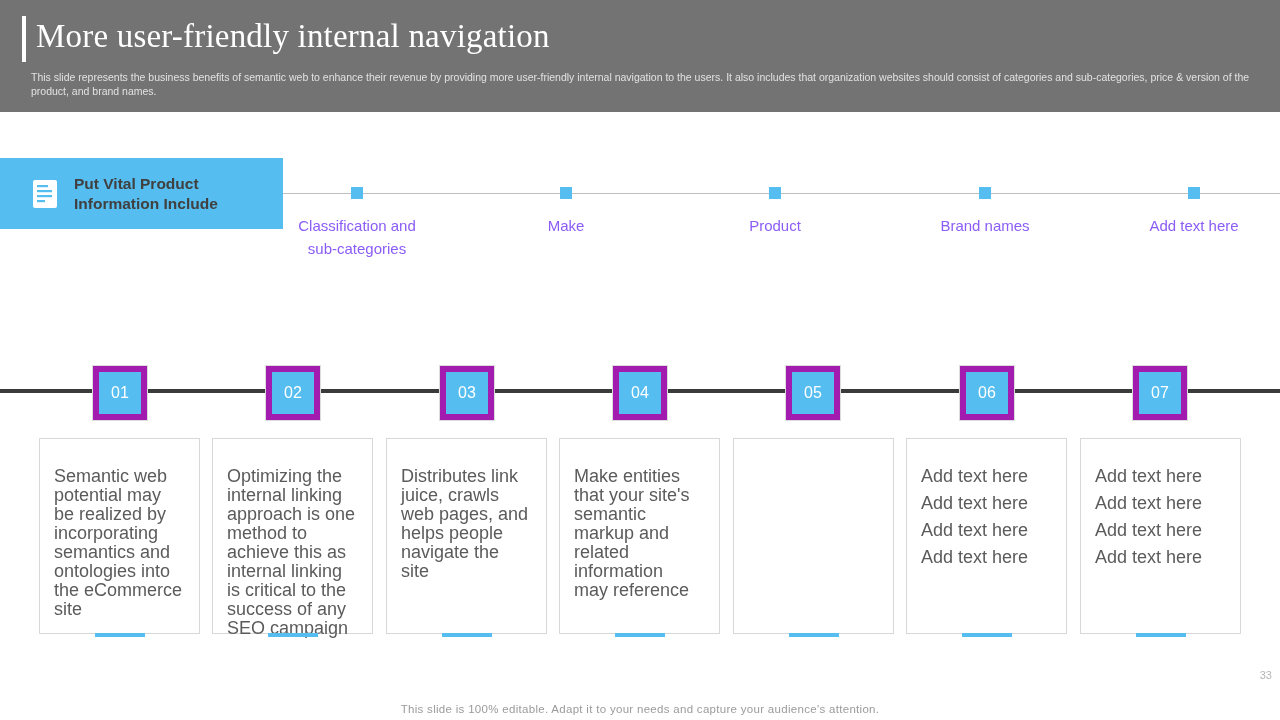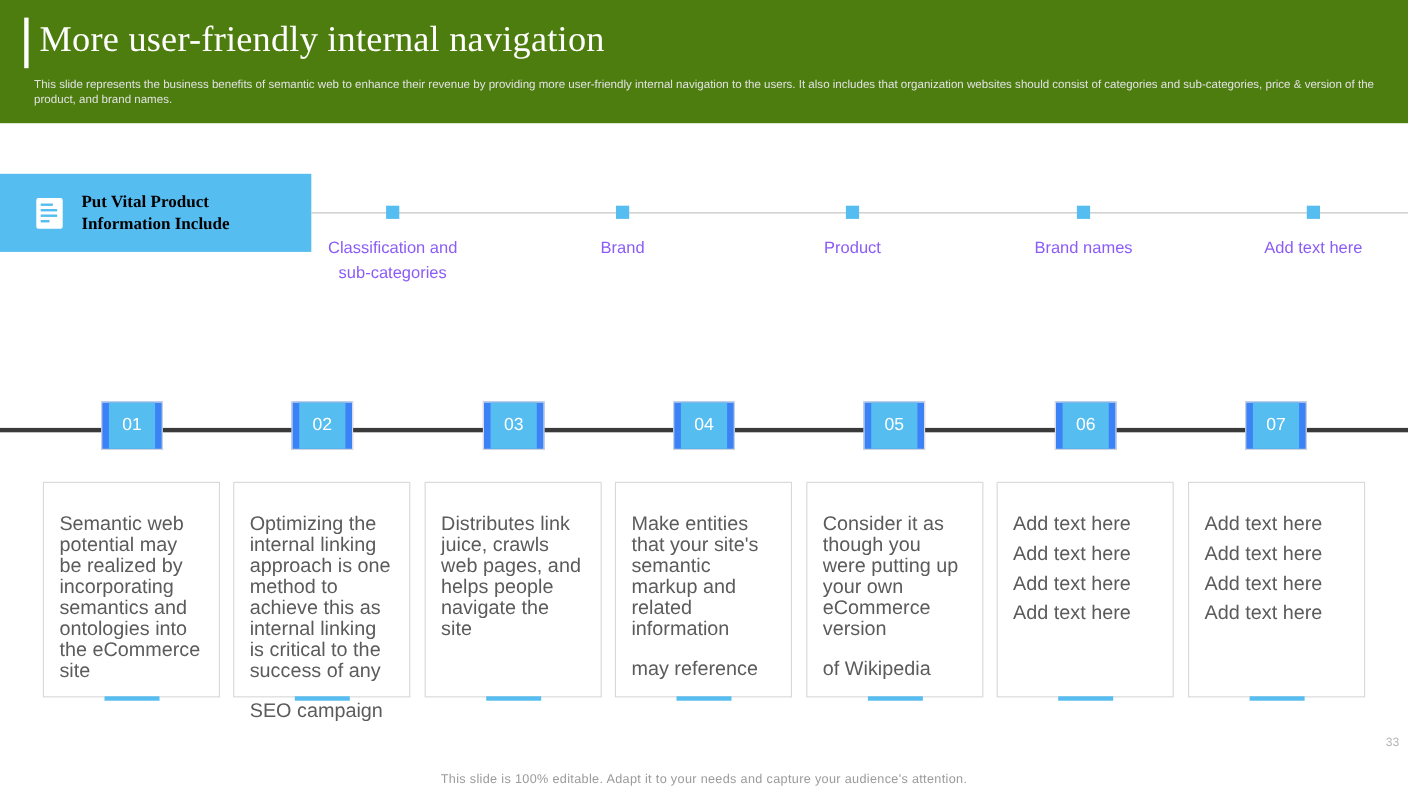--- a/index.html
+++ b/index.html
@@ -6,21 +6,21 @@
   body{
     width:1280px;height:720px;
     background:#ffffff;
     font-family:"Liberation Sans", sans-serif;
     overflow:hidden;
     position:relative;
   }
   
   .header{
     position:absolute;left:0;top:0;width:1280px;height:112px;
-    background:#4d7c0f;
+    background:#737373;
   }
   .header .accent{
     position:absolute;left:22px;top:16px;width:4px;height:46px;background:#ffffff;
   }
   .title{
     position:absolute;left:36px;top:18px;
     font-family:"Liberation Serif", serif;
     font-size:33px;color:#ffffff;letter-spacing:0.2px;
   }
   .subtitle{
@@ -32,61 +32,61 @@
     position:absolute;left:0;top:158px;width:283px;height:71px;
     background:#55bdf0;
     display:flex;align-items:center;
   }
   .vital-icon{
     margin-left:32px;width:26px;height:30px;position:relative;
   }
   .vital-icon svg{display:block;}
   .vital-text{
     margin-left:16px;
-    font-family:Liberation Serif, serif;
-    font-weight:bold;font-size:15.5px;color:#000000;line-height:20px;
+    font-family:Liberation Sans, sans-serif;
+    font-weight:bold;font-size:15.5px;color:#404040;line-height:20px;
   }
   .top-line{
     position:absolute;left:283px;top:193px;width:997px;height:1px;background:#bfbfbf;
   }
   .tick{
     position:absolute;width:12px;height:12px;background:#55bdf0;top:187px;
   }
   .top-label{
     position:absolute;top:214px;
     font-size:15px;color:#8b5cf6;text-align:center;line-height:23px;
   }
   
   .mid-line{
     position:absolute;left:0;top:389px;width:1280px;height:4px;background:#3a3a3a;
   }
   .num-outer{
-    position:absolute;top:365px;width:56px;height:44px;
-    background:#3b82f6;border:1px solid #dcdcdc;
+    position:absolute;top:365px;width:56px;height:56px;
+    background:#a21caf;border:1px solid #dcdcdc;
     box-sizing:border-box;
     display:flex;align-items:center;justify-content:center;
   }
   .num-inner{
     width:42px;height:42px;background:#55bdf0;color:#ffffff;
     display:flex;align-items:center;justify-content:center;
     font-size:16px;
   }
   
   .card{
     position:absolute;top:438px;width:161px;height:196px;
     background:#ffffff;border:1px solid #d8d8d8;box-sizing:border-box;
   }
   .card p{
     margin:0;
     font-size:18px;line-height:19px;color:#5b5b5b;
   }
   .card .body{
     padding:28px 14px 0 14px;
   }
-  .card .body p + p{margin-top:18px;}
+  .card .body p + p{}
   .card .underline{
     position:absolute;left:55px;bottom:-4px;width:50px;height:4px;background:#55bdf0;
   }
   
   .footer-note{
     position:absolute;left:0;top:703px;width:1280px;text-align:center;
     font-size:11.5px;color:#9b9b9b;letter-spacing:0.3px;
   }
   .page-num{
     position:absolute;right:8px;top:669px;font-size:11px;color:#b5b5b5;
@@ -119,21 +119,21 @@
 
 <div class="top-line"></div>
 
 <div class="tick" style="left:351px;"></div>
 <div class="tick" style="left:560px;"></div>
 <div class="tick" style="left:769px;"></div>
 <div class="tick" style="left:979px;"></div>
 <div class="tick" style="left:1188px;"></div>
 
 <div class="top-label" style="left:287px;width:140px;">Classification and sub-categories</div>
-<div class="top-label" style="left:496px;width:140px;">Brand</div>
+<div class="top-label" style="left:496px;width:140px;">Make</div>
 <div class="top-label" style="left:705px;width:140px;">Product</div>
 <div class="top-label" style="left:915px;width:140px;">Brand names</div>
 <div class="top-label" style="left:1124px;width:140px;">Add text here</div>
 
 <div class="mid-line"></div>
 
 <div class="num-outer" style="left:92px;">
   <div class="num-inner">01</div>
 </div>
 <div class="num-outer" style="left:265px;">
@@ -179,24 +179,20 @@
 
 <div class="card" style="left:559px;">
   <div class="body">
     <p>Make entities that your site's semantic markup and related information</p>
     <p>may reference</p>
   </div>
   <div class="underline"></div>
 </div>
 
 <div class="card" style="left:733px;">
-  <div class="body">
-    <p>Consider it as though you were putting up your own eCommerce version</p>
-    <p>of Wikipedia</p>
-  </div>
   <div class="underline"></div>
 </div>
 
 <div class="card" style="left:906px;">
   <div class="body">
     <p>Add text here</p>
     <p style="margin-top:8px;">Add text here</p>
     <p style="margin-top:8px;">Add text here</p>
     <p style="margin-top:8px;">Add text here</p>
   </div>

